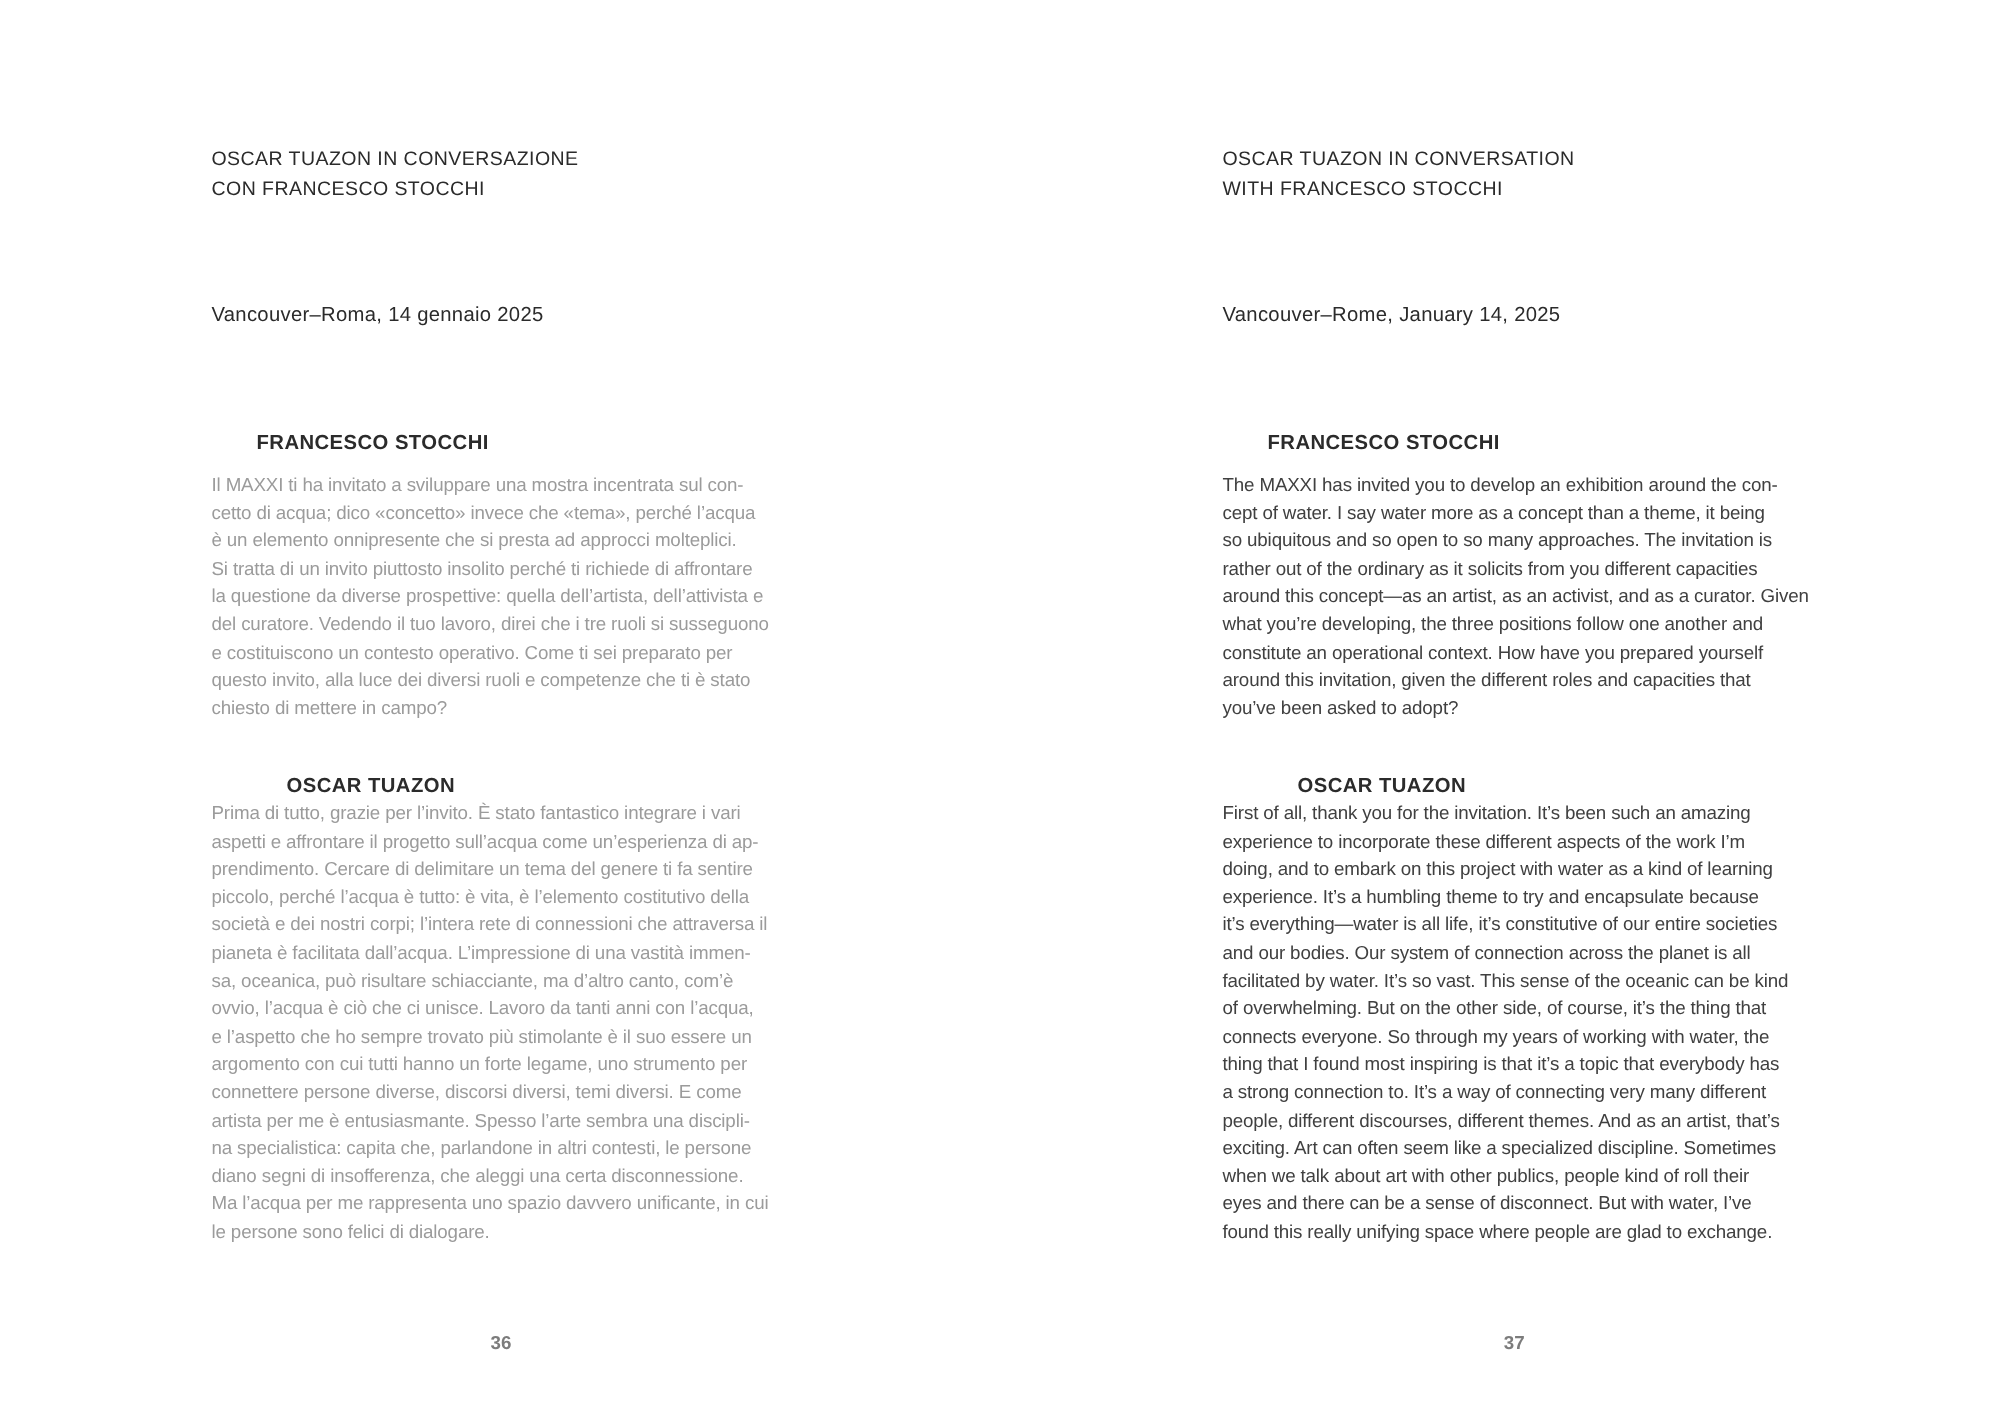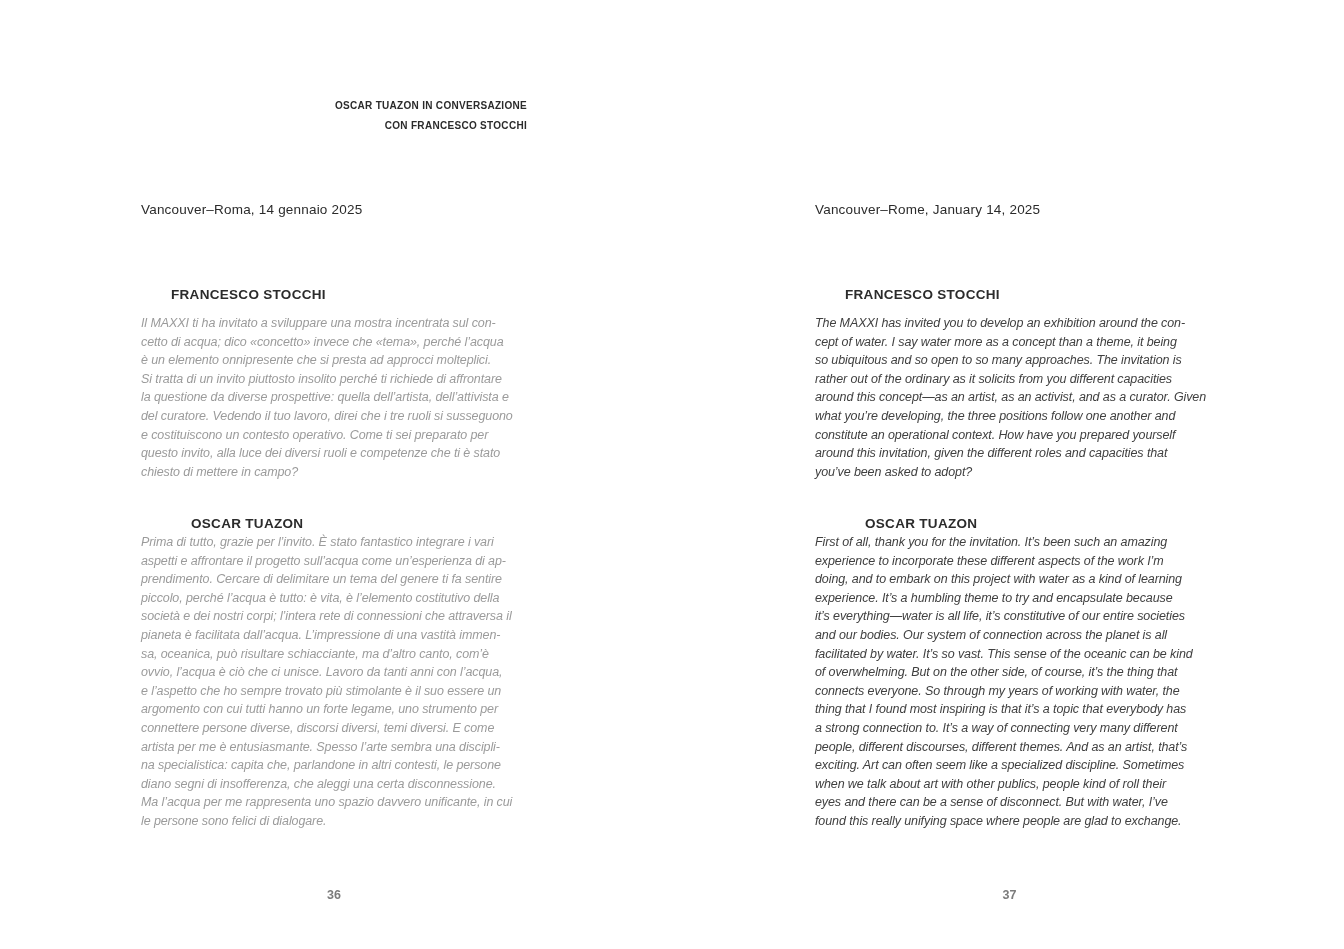--- a/index.html
+++ b/index.html
@@ -25,23 +25,23 @@
     height: 949px;
   }
   .page-it { left: 141px; width: 386px; }
   .page-en { left: 815px; width: 389px; }
 
   .page-title {
     position: absolute;
     top: 96px;
     left: 0;
     right: 0;
-    text-align: right;
-    font-size: 10px;
-    font-weight: bold;
+    text-align: left;
+    font-size: 13px;
+    font-weight: normal;
     line-height: 19.5px;
     letter-spacing: 0.3px;
     color: var(--heading, #2b2b2b);
     white-space: pre-line;
   }
   .dateline {
     position: absolute;
     top: 202px;
     left: 0;
     font-size: 13.5px;
@@ -61,21 +61,20 @@
   .speaker.first  { top: 287px; }
   .speaker.second { top: 516px; margin-left: 20px; }
 
   .para {
     position: absolute;
     left: 0;
     font-size: 12.5px;
     line-height: 18.6px;
     letter-spacing: -0.1px;
     white-space: pre;
-    font-style: italic;
   }
   .para.first  { top: 314px; }
   .para.second { top: 533px; }
   .page-it .para { color: var(--body-it, #9b9b9b); }
   .page-en .para { color: var(--body-en, #404040); }
 
   .page-number {
     position: absolute;
     top: 888px;
     left: 0;
@@ -122,20 +121,22 @@
 artista per me è entusiasmante. Spesso l’arte sembra una discipli-
 na specialistica: capita che, parlandone in altri contesti, le persone
 diano segni di insofferenza, che aleggi una certa disconnessione.
 Ma l’acqua per me rappresenta uno spazio davvero unificante, in cui
 le persone sono felici di dialogare.</div>
 
     <div class="page-number">36</div>
   </section>
 
   <section class="page page-en">
+    <div class="page-title">OSCAR TUAZON IN CONVERSATION
+WITH FRANCESCO STOCCHI</div>
     <div class="dateline">Vancouver–Rome, January 14, 2025</div>
 
     <div class="speaker first">FRANCESCO STOCCHI</div>
     <div class="para first">The MAXXI has invited you to develop an exhibition around the con-
 cept of water. I say water more as a concept than a theme, it being
 so ubiquitous and so open to so many approaches. The invitation is
 rather out of the ordinary as it solicits from you different capacities
 around this concept—as an artist, as an activist, and as a curator. Given
 what you’re developing, the three positions follow one another and
 constitute an operational context. How have you prepared yourself

